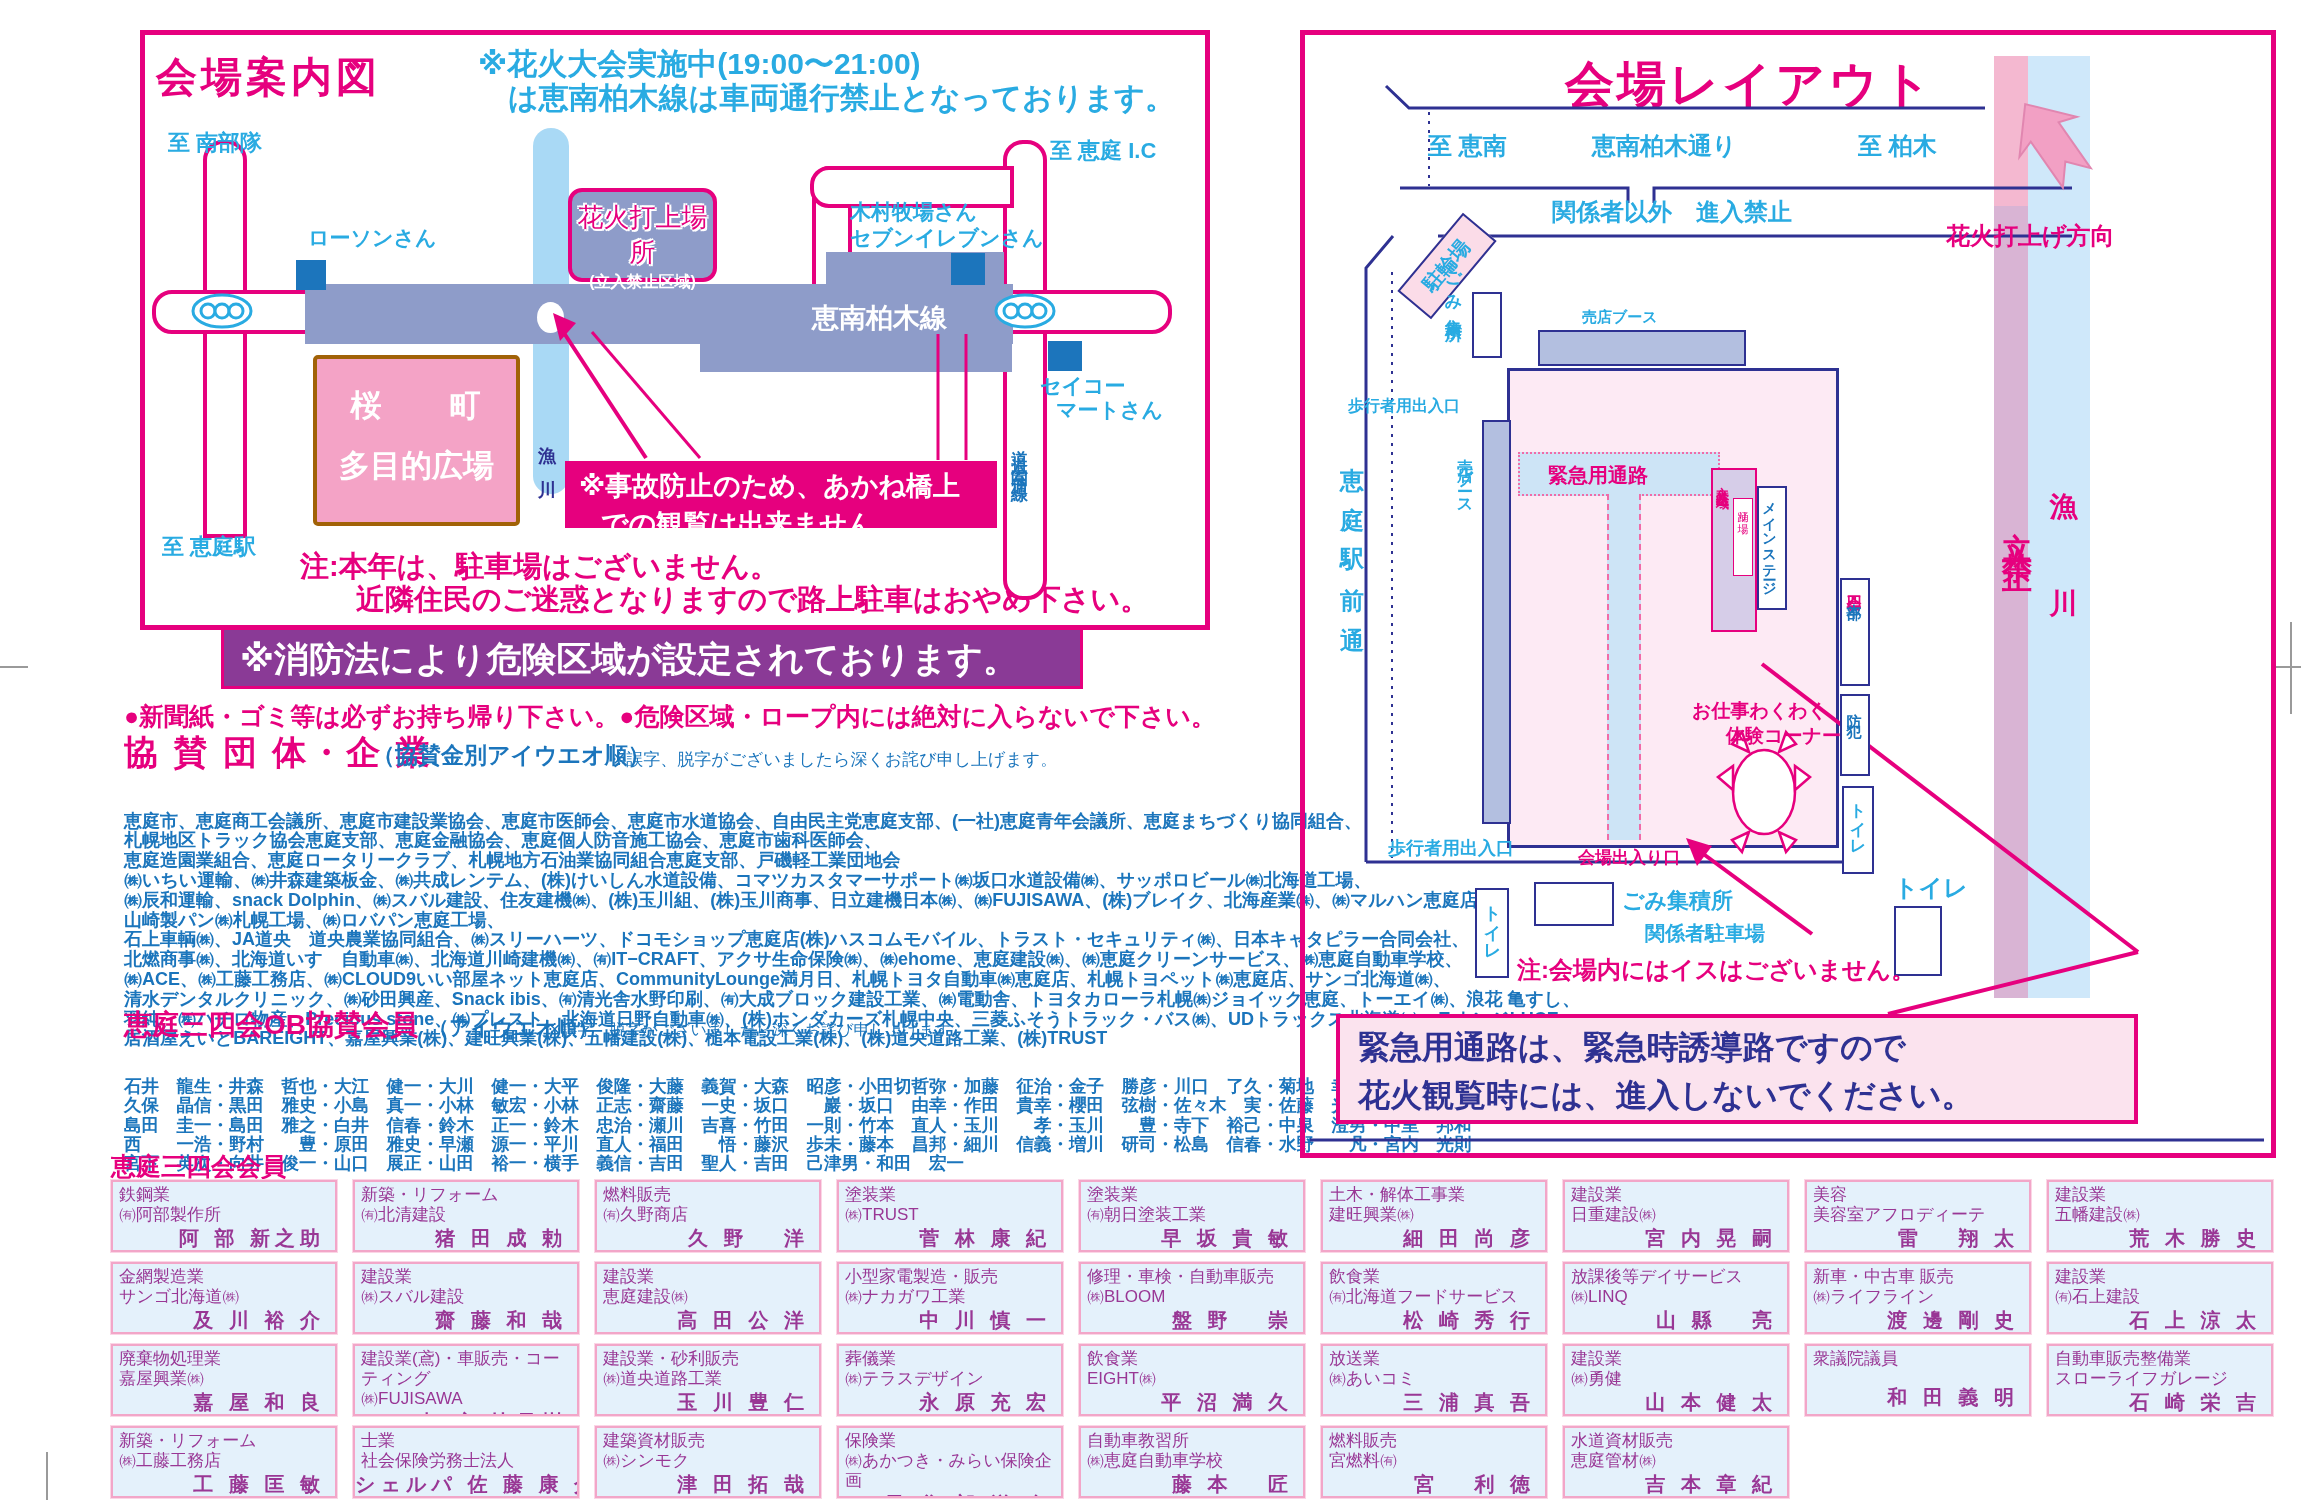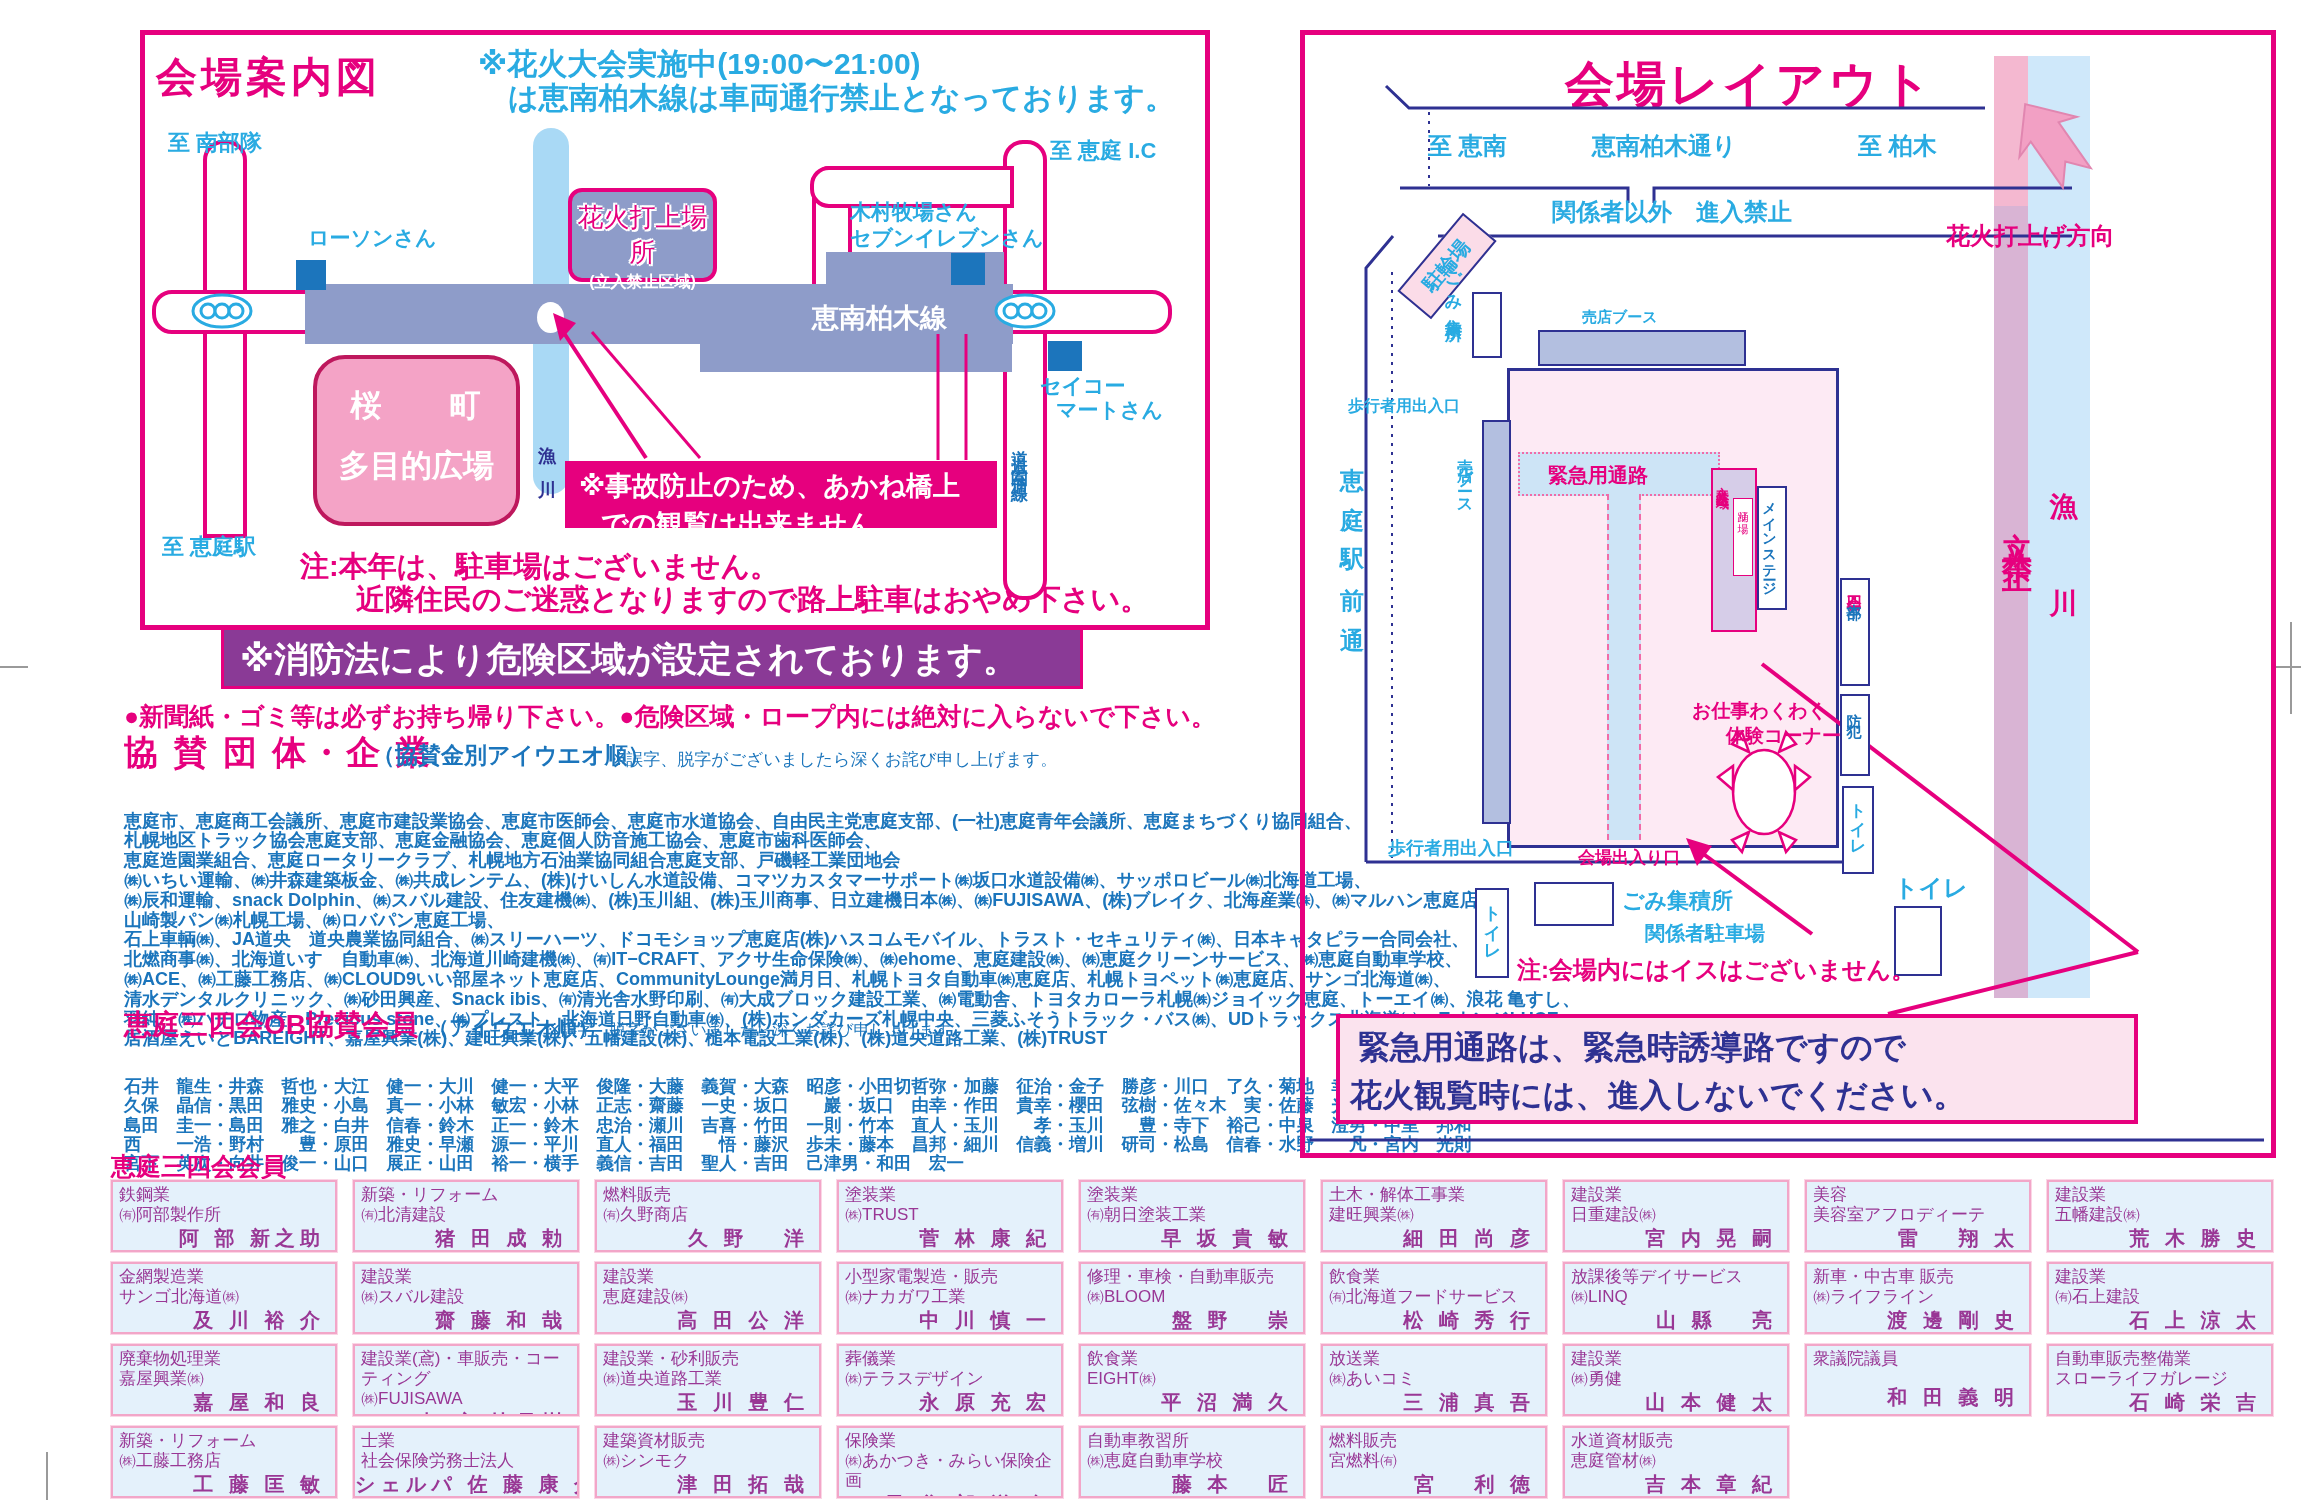--- a/index.html
+++ b/index.html
@@ -34,22 +34,22 @@
   #bridge{left:537px;top:302px;width:27px;height:31px;background:#fff;border-radius:50%;z-index:3;}
   #river-gyo{left:538px;top:444px;font-size:18px;z-index:4;}
   #river-kawa{left:538px;top:478px;font-size:18px;z-index:4;}
   #hanabi-box{left:568px;top:188px;width:141px;height:86px;background:#8e9cc9;border:4px solid #e6007e;
       border-radius:14px;z-index:4;text-align:center;}
   #hanabi-t1{margin-top:8px;font-size:26px;font-weight:normal;color:#e6007e;
       text-shadow:-2px 0 #fff,2px 0 #fff,0 -2px #fff,0 2px #fff,2px 2px #fff,-2px -2px #fff;}
   #hanabi-t2{font-size:16px;color:#fff;font-weight:bold;margin-top:2px;}
   #keinan-label{left:812px;top:300px;font-size:27px;color:#fff;z-index:4;}
   #dodo{left:1008px;top:436px;font-size:17px;letter-spacing:7px;z-index:4;}
-  #sakura-box{left:313px;top:355px;width:199px;height:163px;background:#f4a3c6;border:4px solid #be185d;
-      border-radius:32px;z-index:4;text-align:center;color:#fff;font-weight:bold;}
+  #sakura-box{left:313px;top:355px;width:199px;height:163px;background:#f4a3c6;border:4px solid #a16207;
+      border-radius:5px;z-index:4;text-align:center;color:#fff;font-weight:bold;}
   #sakura1{margin-top:26px;font-size:31px;letter-spacing:2px;}
   #sakura2{margin-top:18px;font-size:31px;}
   #jiko-box{left:565px;top:461px;width:432px;height:67px;background:#e6007e;z-index:5;color:#fff;font-weight:bold;}
   #jiko1{margin:7px 0 0 14px;font-size:27px;}
   #jiko2{margin:2px 0 0 36px;font-size:27px;}
   .bluesq{position:absolute;background:#1c75bc;z-index:4;}
   #sq-lawson{left:296px;top:260px;width:30px;height:30px;}
   #sq-seven{left:951px;top:253px;width:34px;height:32px;}
   #sq-seico{left:1048px;top:341px;width:34px;height:30px;}
   .maplabel{position:absolute;font-size:21px;color:#29abe2;font-weight:bold;z-index:5;}
@@ -135,21 +135,21 @@
   #trashB-lb{left:1622px;top:886px;font-size:22px;z-index:5;}
   #staffpark{left:1645px;top:920px;font-size:20px;z-index:5;}
   #nochairs{left:1517px;top:954px;font-size:24px;z-index:5;}
   #toiletE2-lb{left:1894px;top:872px;font-size:24px;z-index:5;}
   #toiletE2-box{left:1894px;top:906px;width:44px;height:66px;background:#fff;border:2px solid #2e3192;z-index:4;}
   #restrict-vt{left:1996px;top:508px;font-size:30px;letter-spacing:10px;z-index:5;}
   #riverR-vt{left:2044px;top:470px;font-size:28px;z-index:5;}
   #riverR-vt .gap{margin-top:96px;}
   #note-box{left:1336px;top:1014px;width:794px;height:102px;background:#fbe3ee;border:4px solid #e6007e;z-index:5;}
   #note1{margin:8px 0 0 18px;font-size:32px;}
-  #note2{margin:4px 0 0 10px;font-size:32px;}
+  #note2{margin:4px 0 0 18px;font-size:32px;}
 
   
   .regmark{position:absolute;background:#9a9a9a;z-index:0;}
   #reg-l{left:0;top:666px;width:28px;height:2px;}
   #reg-r{left:2273px;top:666px;width:28px;height:2px;}
   #reg-rv{left:2290px;top:622px;width:2px;height:92px;}
   #reg-bl{left:46px;top:1452px;width:2px;height:48px;}
 
   #lineart{left:0;top:0;z-index:3;pointer-events:none;}
 </style>

